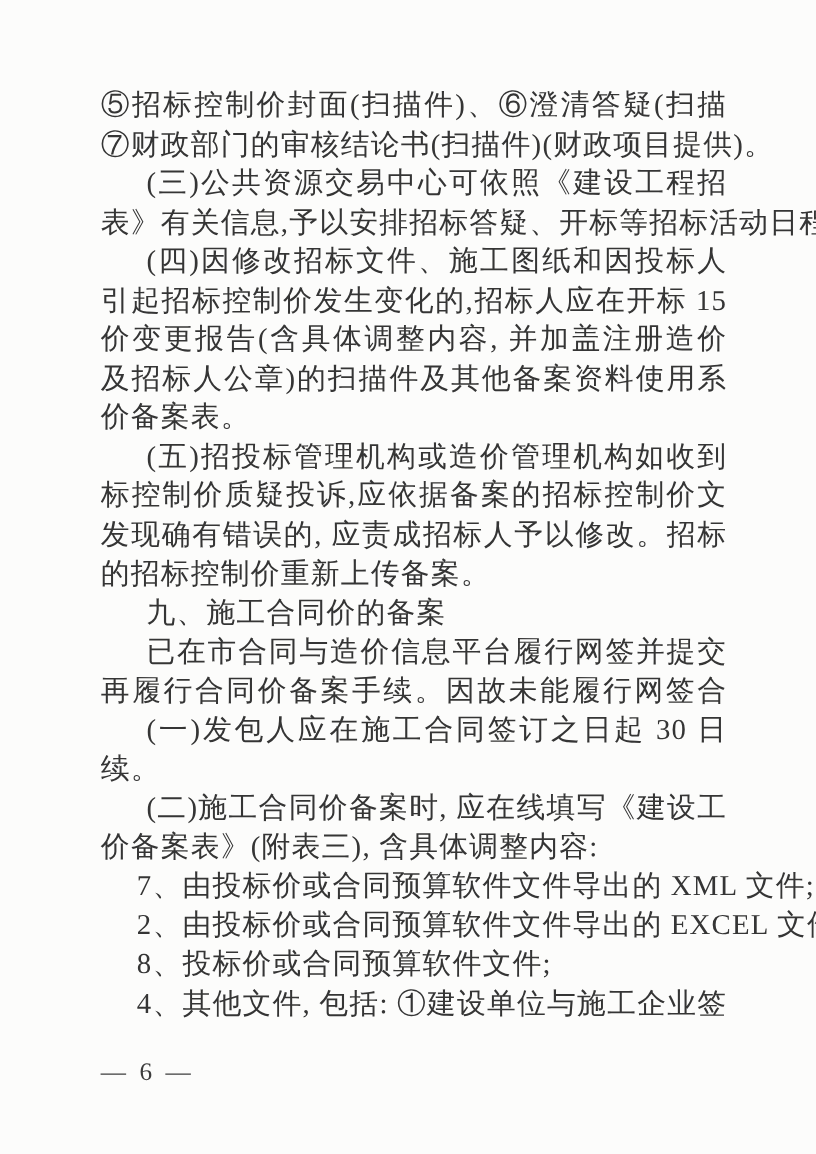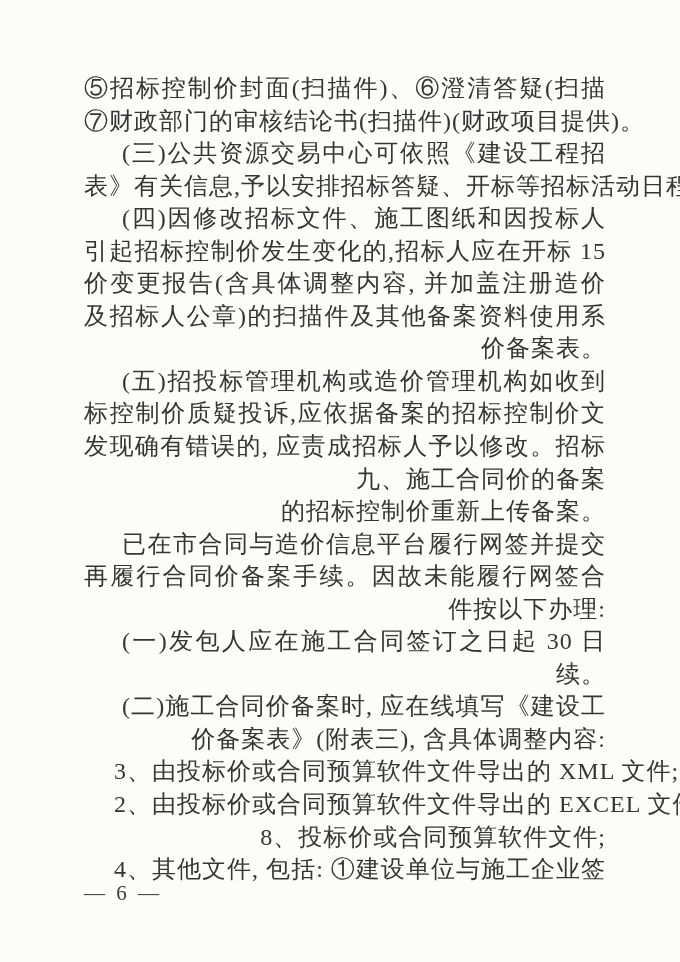--- a/index.html
+++ b/index.html
@@ -20,21 +20,21 @@
     left: 84px; top: 72px;
     width: 522px;
   }
   .ln {
     display: block;
     height: 32.55px;
     line-height: 32.55px;
     font-size: 24px;
     letter-spacing: 1px;
     white-space: nowrap;
-    text-align: right;
+    text-align: left;
     -webkit-font-smoothing: antialiased;
   }
   
   .fl {
     white-space: normal;
     text-align: justify;
     text-align-last: justify;
     text-justify: inter-character;
     overflow: hidden;
   }
@@ -68,30 +68,29 @@
     <div class="ln ip fl">(三)公共资源交易中心可依照《建设工程招标控制价备案</div>
     <div class="ln">表》有关信息,予以安排招标答疑、开标等招标活动日程。</div>
     <div class="ln ip fl">(四)因修改招标文件、施工图纸和因投标人投诉或异议等</div>
     <div class="ln fl">引起招标控制价发生变化的,招标人应在开标 15 日前将招标控制</div>
     <div class="ln fl">价变更报告(含具体调整内容, 并加盖注册造价工程师执业印章</div>
     <div class="ln fl">及招标人公章)的扫描件及其他备案资料使用系统中“二次备案”</div>
     <div class="ln">价备案表。</div>
     <div class="ln ip fl">(五)招投标管理机构或造价管理机构如收到投标单位对招</div>
     <div class="ln fl">标控制价质疑投诉,应依据备案的招标控制价文件予以核对检查,</div>
     <div class="ln fl">发现确有错误的, 应责成招标人予以修改。招标人应将修改正确</div>
+    <div class="ln">的招标控制价重新上传备案。</div>
     <div class="ln ip">九、施工合同价的备案</div>
-    <div class="ln">的招标控制价重新上传备案。</div>
     <div class="ln ip fl">已在市合同与造价信息平台履行网签并提交合同信息的可不</div>
     <div class="ln fl">再履行合同价备案手续。因故未能履行网签合同的,其合同价文</div>
-    <div class="ln">件按以下办理:</div>
     <div class="ln ip fl">(一)发包人应在施工合同签订之日起 30 日内,办结备案手</div>
     <div class="ln">续。</div>
     <div class="ln ip fl">(二)施工合同价备案时, 应在线填写《建设工程施工合同</div>
     <div class="ln">价备案表》(附表三), 含具体调整内容:</div>
-    <div class="ln il">3、由投标价或合同预算软件文件导出的 XML 文件;</div>
+    <div class="ln il">7、由投标价或合同预算软件文件导出的 XML 文件;</div>
     <div class="ln il">2、由投标价或合同预算软件文件导出的 EXCEL 文件;</div>
     <div class="ln il">8、投标价或合同预算软件文件;</div>
     <div class="ln il fl">4、其他文件, 包括: ①建设单位与施工企业签订的施工合同</div>
   </div>
 
   <div class="page-number">— 6 —</div>
 
   <div class="speck speck-1"></div>
   <div class="speck speck-2"></div>
 </div>

